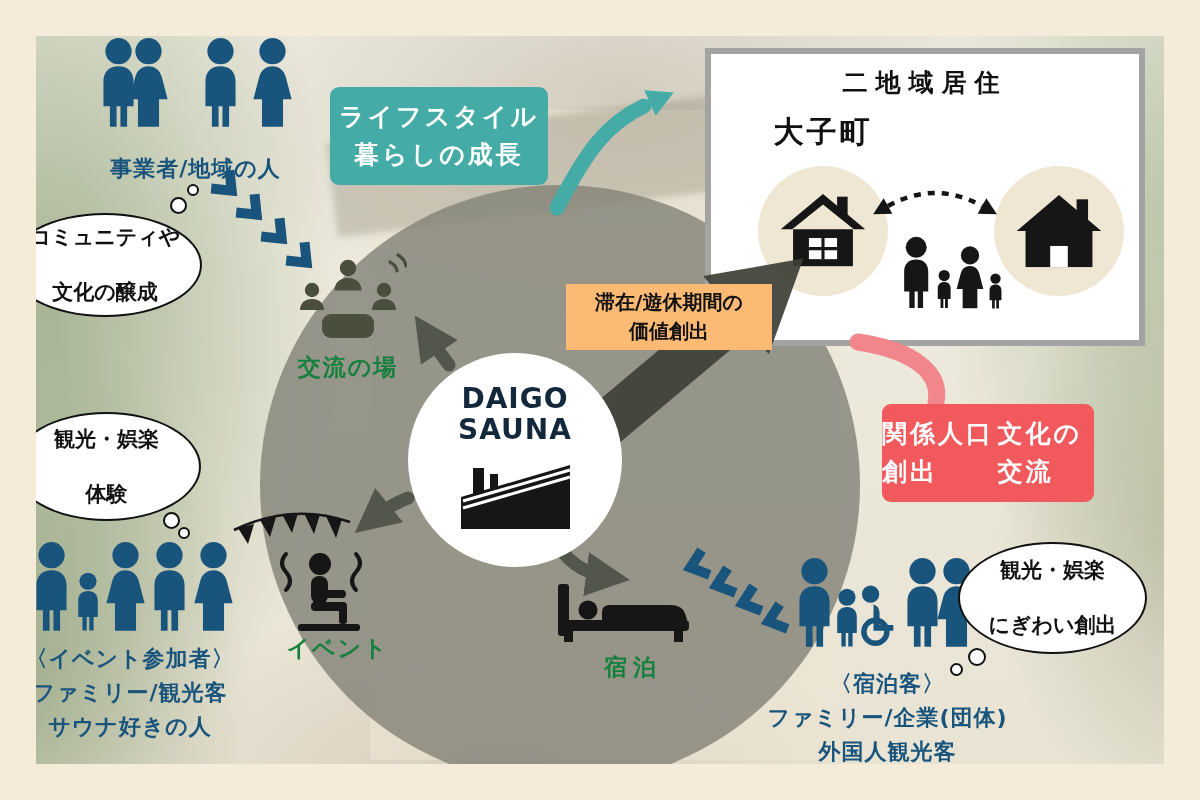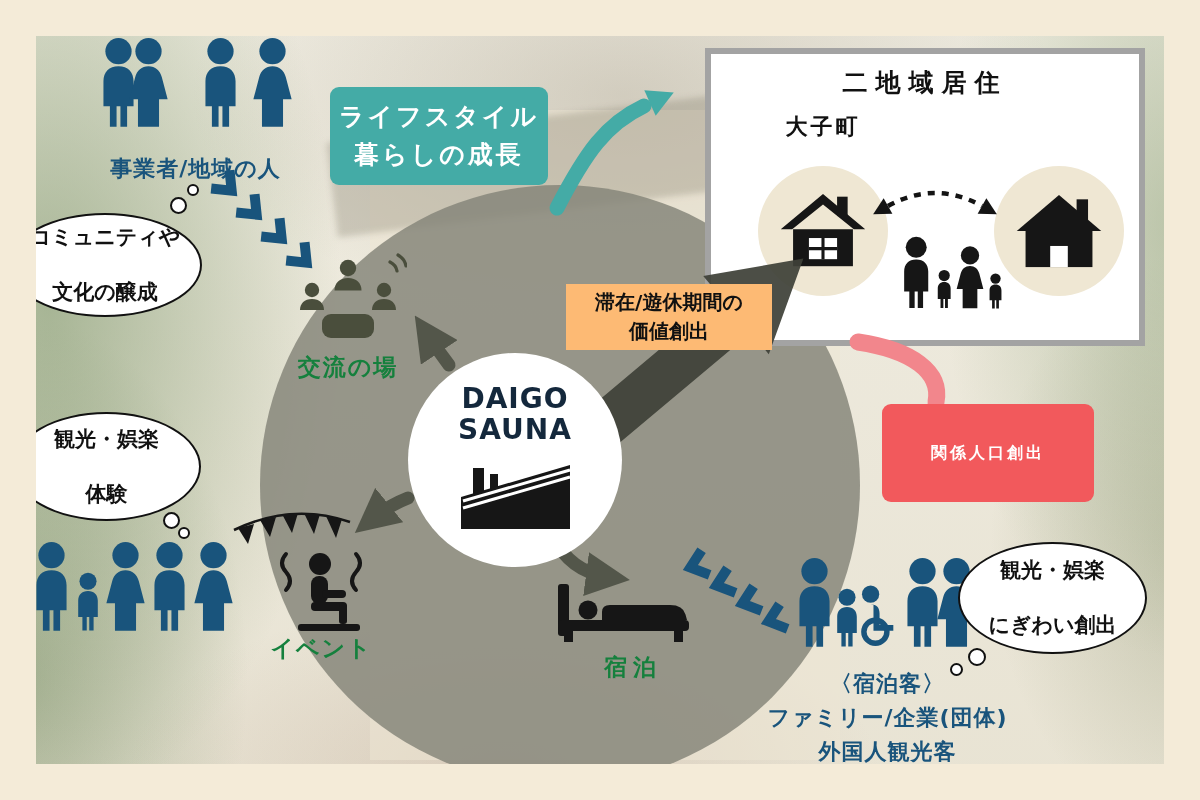--- a/index.html
+++ b/index.html
@@ -34,36 +34,36 @@
 
   .z5{z-index:5;}
   .arrows-layer{left:0;top:0;z-index:4;pointer-events:none;}
 
   
   .dual-box{left:705px;top:48px;width:440px;height:298px;background:#fff;
     border:6px solid #a3a3a3;z-index:3;box-sizing:border-box;}
   .dual-title{position:absolute;left:0;top:12px;width:100%;text-align:center;
     font-weight:bold;font-size:25px;letter-spacing:8px;color:#111;}
   .city{position:absolute;top:58px;width:130px;text-align:center;font-weight:bold;
-    font-size:22px;letter-spacing:3px;color:#111;}
+    font-size:30px;letter-spacing:3px;color:#111;}
   .city-left{left:47px;}
   .city-right{left:283px;}
   .beige-circle{position:absolute;top:112px;width:130px;height:130px;border-radius:50%;
     background:#EFE7D3;display:flex;align-items:center;justify-content:center;}
   .bc-left{left:47px;}
   .bc-right{left:283px;}
   .family{position:absolute;left:186px;top:180px;}
 
   
   .teal-box{left:330px;top:52px;width:218px;height:98px;border-radius:9px;background:#44ABA6;
     display:flex;flex-direction:column;align-items:center;justify-content:center;
     color:#fff;font-weight:bold;font-size:25px;letter-spacing:3px;line-height:38px;margin-top:35px;}
   .red-box{left:882px;top:404px;width:212px;height:98px;border-radius:9px;background:#F2595C;
     display:flex;flex-direction:row;align-items:center;justify-content:center;
-    color:#fff;font-weight:bold;font-size:16px;letter-spacing:3px;line-height:38px;}
+    color:#fff;font-weight:bold;font-size:25px;letter-spacing:3px;line-height:38px;}
 
   .stay-label{left:566px;top:284px;width:206px;height:66px;background:#fdba74;
     display:flex;flex-direction:column;align-items:center;justify-content:center;
     color:#111;font-weight:bold;font-size:20px;line-height:29px;}
 
   
   .center-circle{left:408px;top:353px;width:214px;height:214px;border-radius:50%;background:#fff;
     display:flex;flex-direction:column;align-items:center;justify-content:flex-start;padding-top:30px;
     box-sizing:border-box;color:#14283c;font-weight:bold;font-size:28px;letter-spacing:1px;line-height:31px;}
 
@@ -184,20 +184,21 @@
     </g>
   </svg>
 
   <div class="abs teal-box z5">
     <span>ライフスタイル</span>
     <span>暮らしの成長</span>
   </div>
 
   <div class="abs red-box z5">
     <span>関係人口創出</span>
+    <span>文化の交流</span>
   </div>
 
   <div class="abs stay-label z5">
     <span>滞在/遊休期間の</span>
     <span>価値創出</span>
   </div>
 
   <div class="abs center-circle z5">
     <span>DAIGO</span>
     <span>SAUNA</span>
@@ -235,39 +236,44 @@
   </svg>
   <svg class="abs z5 ppl-black" style="left:272px;top:540px" width="100" height="95" viewBox="0 0 100 95">
     <path d="M14 14 q-8 9 0 18 q8 9 0 18 M84 14 q8 9 0 18 q-8 9 0 18" stroke="currentColor" stroke-width="4" fill="none" stroke-linecap="round"></path>
     <circle cx="48" cy="24" r="11" fill="currentColor"></circle>
     <rect x="39" y="36" width="17" height="28" rx="8" fill="currentColor"></rect>
     <rect x="50" y="50" width="24" height="8" rx="4" fill="currentColor"></rect>
     <rect x="39" y="62" width="36" height="9" rx="4" fill="currentColor"></rect>
     <rect x="67" y="64" width="8" height="20" rx="3" fill="currentColor"></rect>
     <rect x="26" y="84" width="62" height="7" rx="3" fill="currentColor"></rect>
   </svg>
-  <div class="abs z5 node-label" style="left:264px;top:633px;width:115px">イベント</div>
+  <div class="abs z5 node-label" style="left:280px;top:633px;width:115px">イベント</div>
 
   <svg class="abs z5 ppl-black" style="left:556px;top:572px" width="135" height="74" viewBox="0 0 135 74">
     <rect x="2" y="12" width="11" height="52" rx="3" fill="currentColor"></rect>
     <rect x="2" y="48" width="131" height="11" rx="4" fill="currentColor"></rect>
     <rect x="8" y="59" width="9" height="11" fill="currentColor"></rect>
     <rect x="118" y="59" width="9" height="11" fill="currentColor"></rect>
     <circle cx="32" cy="38" r="9.5" fill="currentColor"></circle>
     <path d="M46 48 v-8 q0-7 8-7 h60 q13 0 15.5 9.5 L131 48 Z" fill="currentColor"></path>
   </svg>
   <div class="abs z5 node-label" style="left:588px;top:652px;width:90px;letter-spacing:6px">宿泊</div>
 
   <svg class="abs z5 ppl-blue" style="left:30px;top:540px" width="207" height="95" viewBox="0 0 207 95">
     <use href="#p-man" transform="translate(0,1) scale(2.15)"></use>
     <use href="#p-man" transform="translate(44,32) scale(1.4)"></use>
     <use href="#p-woman" transform="translate(74,1) scale(2.15)"></use>
     <use href="#p-man" transform="translate(118,1) scale(2.15)"></use>
     <use href="#p-woman" transform="translate(162,1) scale(2.15)"></use>
   </svg>
+  <div class="abs z5 blue-label" style="left:5px;top:628px;width:250px">
+    <div>〈イベント参加者〉</div>
+    <div>ファミリー/観光客</div>
+    <div>サウナ好きの人</div>
+  </div>
 
   <svg class="abs z5 ppl-blue" style="left:793px;top:556px" width="185" height="95" viewBox="0 0 185 95">
     <use href="#p-man" transform="translate(0,1) scale(2.15)"></use>
     <use href="#p-man" transform="translate(40,32) scale(1.4)"></use>
     <use href="#p-wheel" transform="translate(60,23) scale(1.6)"></use>
     <use href="#p-man" transform="translate(108,1) scale(2.15)"></use>
     <use href="#p-woman" transform="translate(142,1) scale(2.15)"></use>
   </svg>
   <div class="abs z5 blue-label" style="left:740px;top:653px;width:295px">
     <div>〈宿泊客〉</div>

